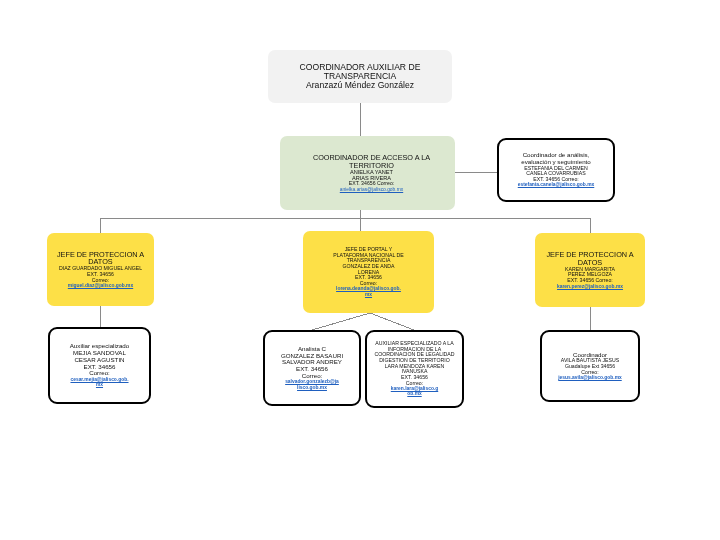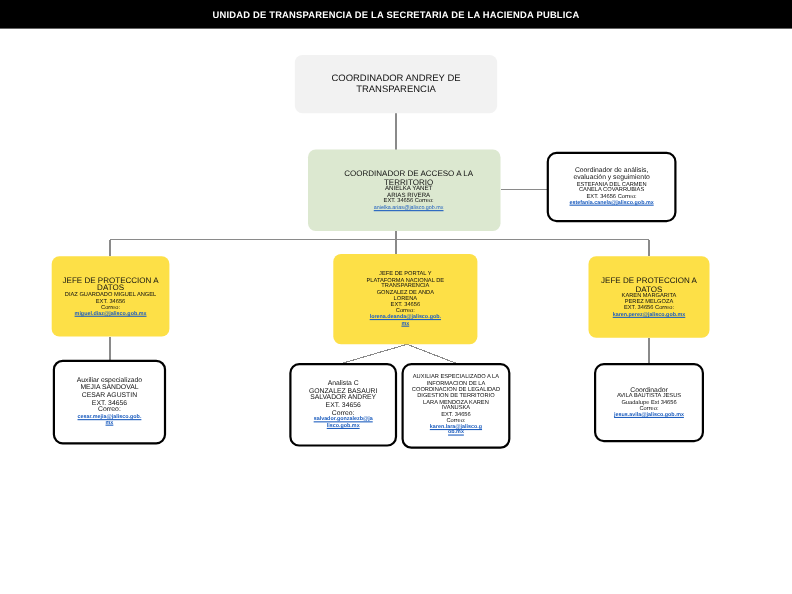--- a/index.html
+++ b/index.html
@@ -43,23 +43,20 @@
   .t-mid{font-size:6.2px;color:#111;}
   .mail{font-size:4.9px;color:#1f5fbf;text-decoration:underline;
         word-break:break-all;display:block;width:100%;}
   .mail.b{font-weight:bold;}
 </style>
 </head>
 <body>
 
 <div id="chart">
 
-  <div class="header-bar">
-    <span>UNIDAD DE TRANSPARENCIA DE LA SECRETARIA DE LA HACIENDA PUBLICA</span>
-  </div>
 
   <svg class="connectors" viewBox="0 0 720 540" xmlns="http://www.w3.org/2000/svg">
     <g stroke="#8a8a8a" stroke-width="1" fill="none" shape-rendering="crispEdges">
 
       <line x1="360" y1="103" x2="360" y2="136"></line>
 
       <line x1="455" y1="172" x2="497" y2="172"></line>
 
       <line x1="360" y1="210" x2="360" y2="218"></line>
       <line x1="100" y1="218" x2="590" y2="218"></line>
@@ -70,22 +67,23 @@
       <line x1="100" y1="306" x2="100" y2="327"></line>
 
       <line x1="370" y1="313" x2="312" y2="330"></line>
       <line x1="370" y1="313" x2="414" y2="330"></line>
 
       <line x1="590" y1="307" x2="590" y2="330"></line>
     </g>
   </svg>
 
   <div class="node n-root" style="left:268px;top:50px;width:184px;height:53px;">
-    <span class="ln t-root1">COORDINADOR ANDREY DE</span>
+    <span class="ln t-root1">COORDINADOR AUXILIAR DE</span>
     <span class="ln t-root2">TRANSPARENCIA</span>
+    <span class="ln t-root2">Aranzazú Méndez González</span>
   </div>
 
   <div class="node n-green" style="left:280px;top:136px;width:175px;height:74px;padding-left:12px;">
     <span class="ln t-title">COORDINADOR DE ACCESO A LA</span>
     <span class="ln t-title">TERRITORIO</span>
     <span class="ln t-sub">ANIELKA YANET</span>
     <span class="ln t-sub">ARIAS RIVERA</span>
     <span class="ln t-small">EXT. 34656 Correo:</span>
     <a class="mail" href="#">anielka.arias@jalisco.gob.mx</a>
   </div>

